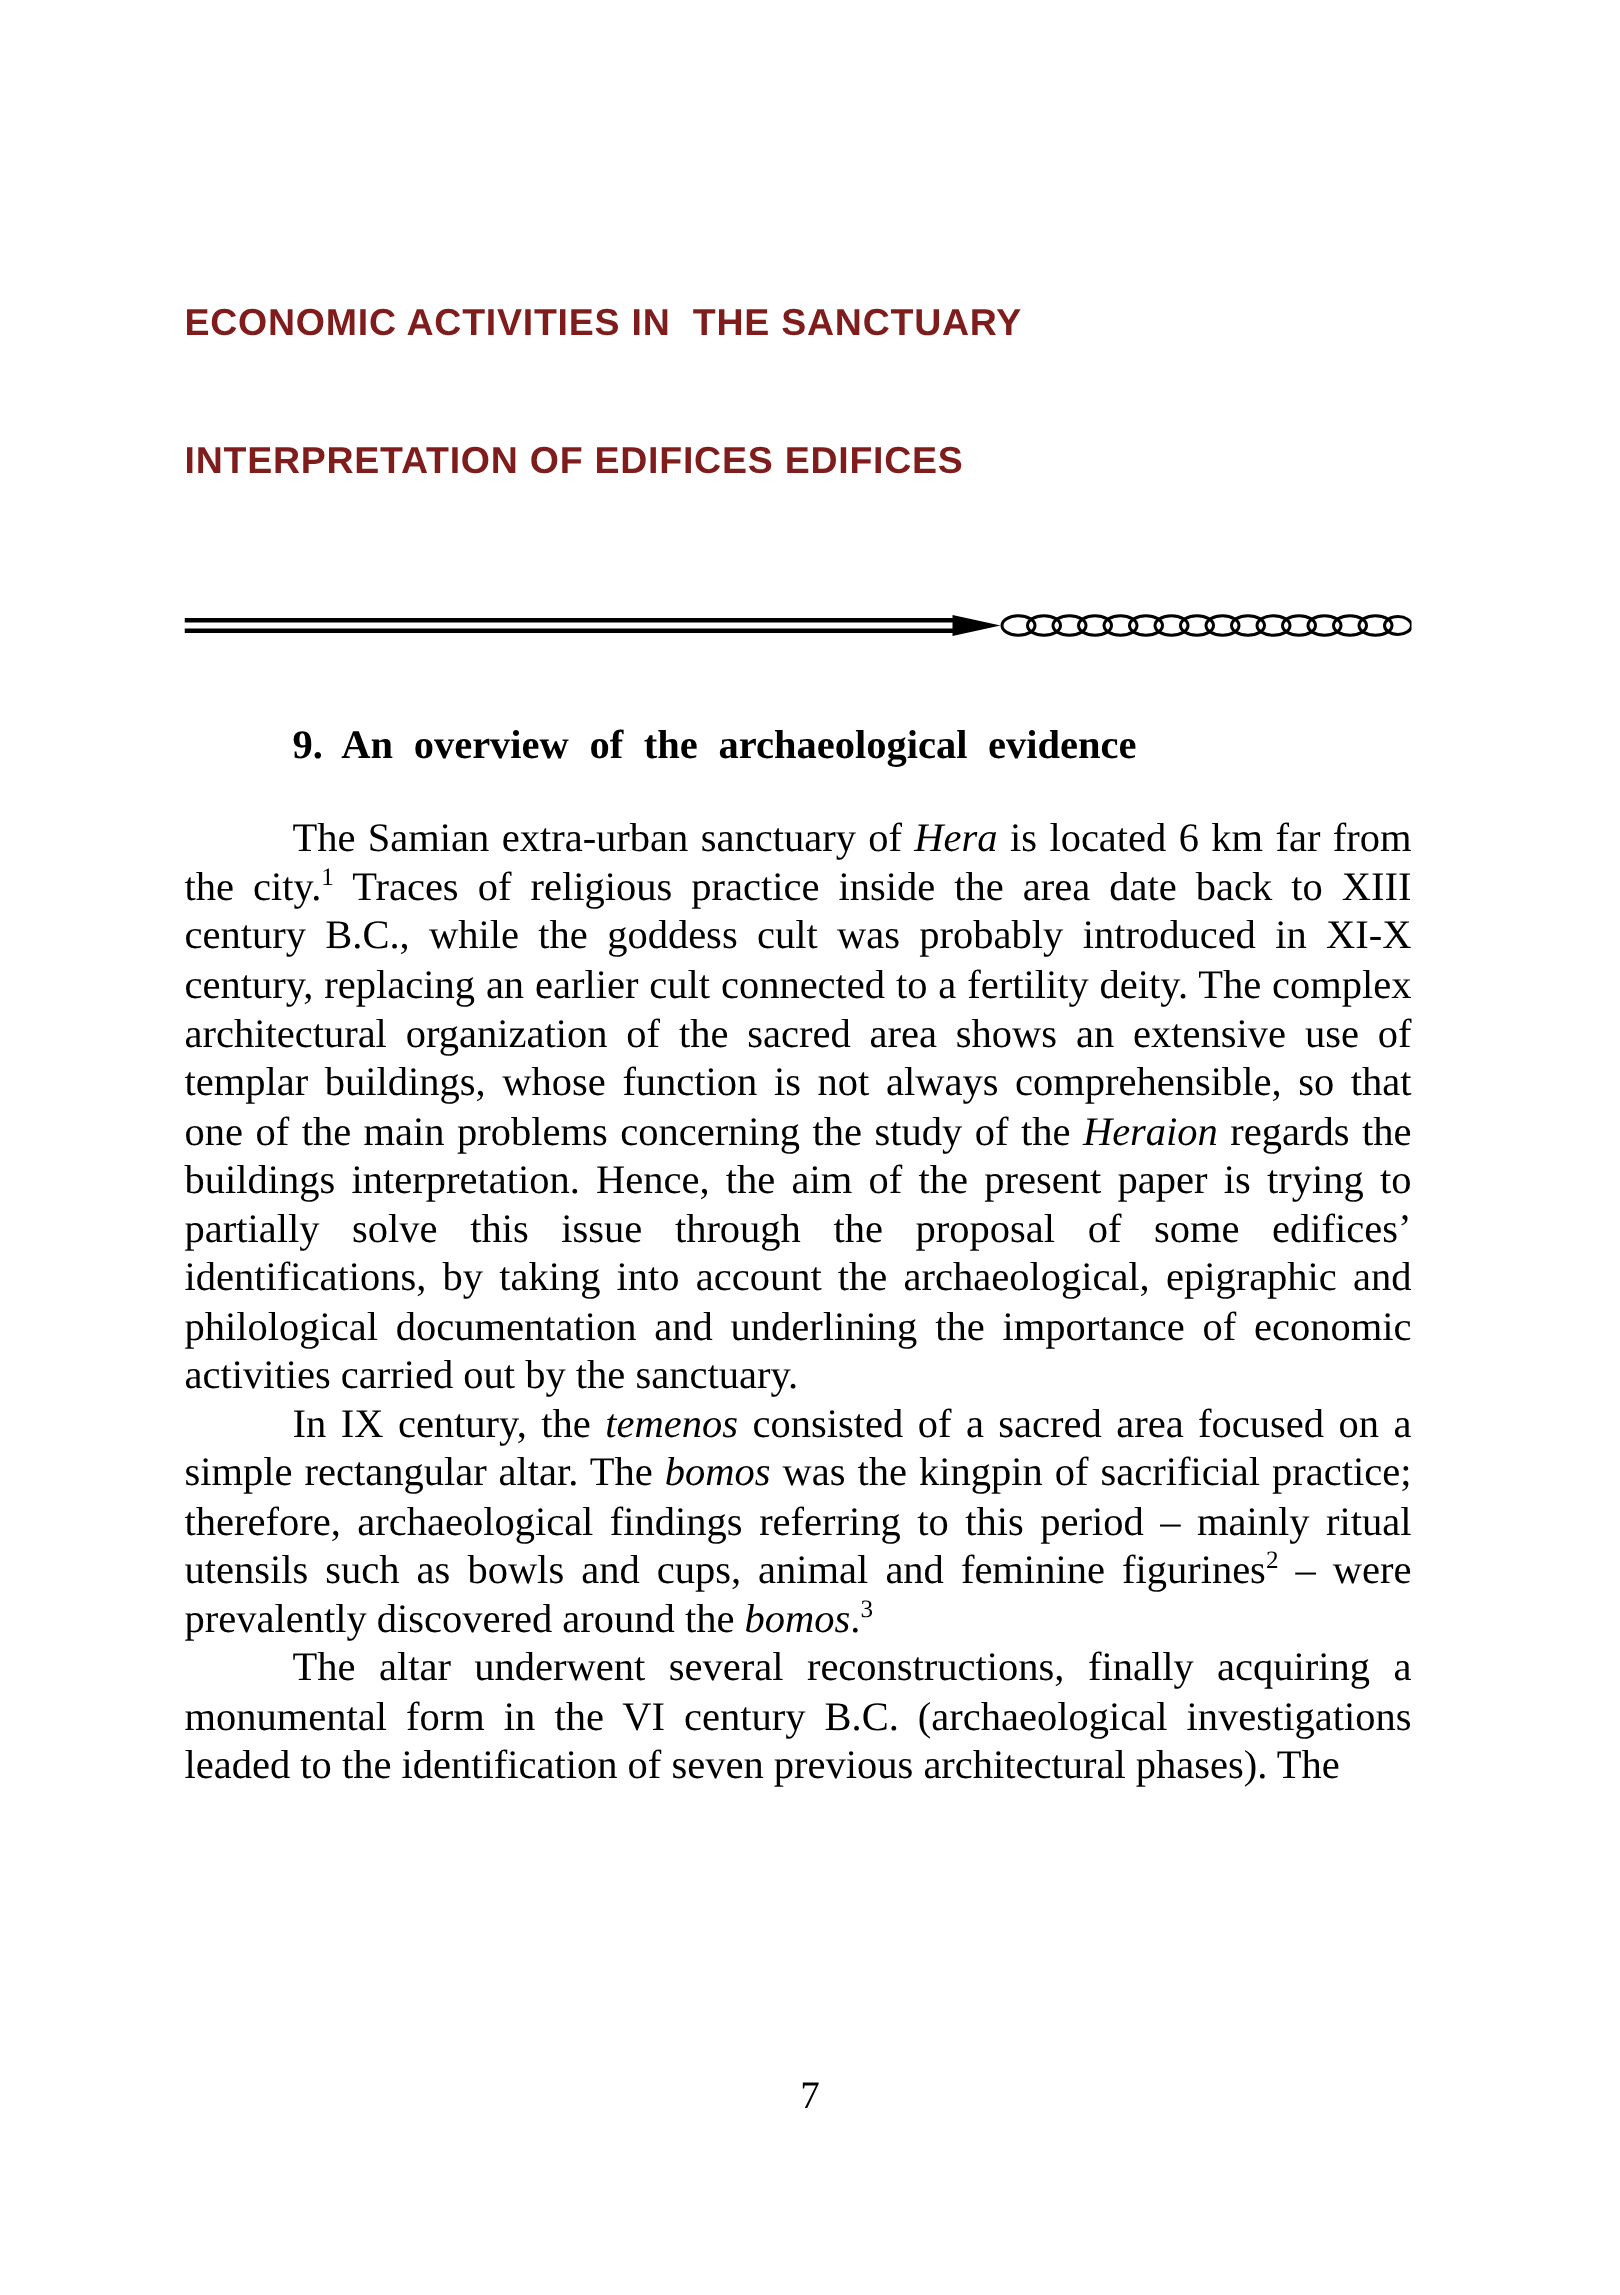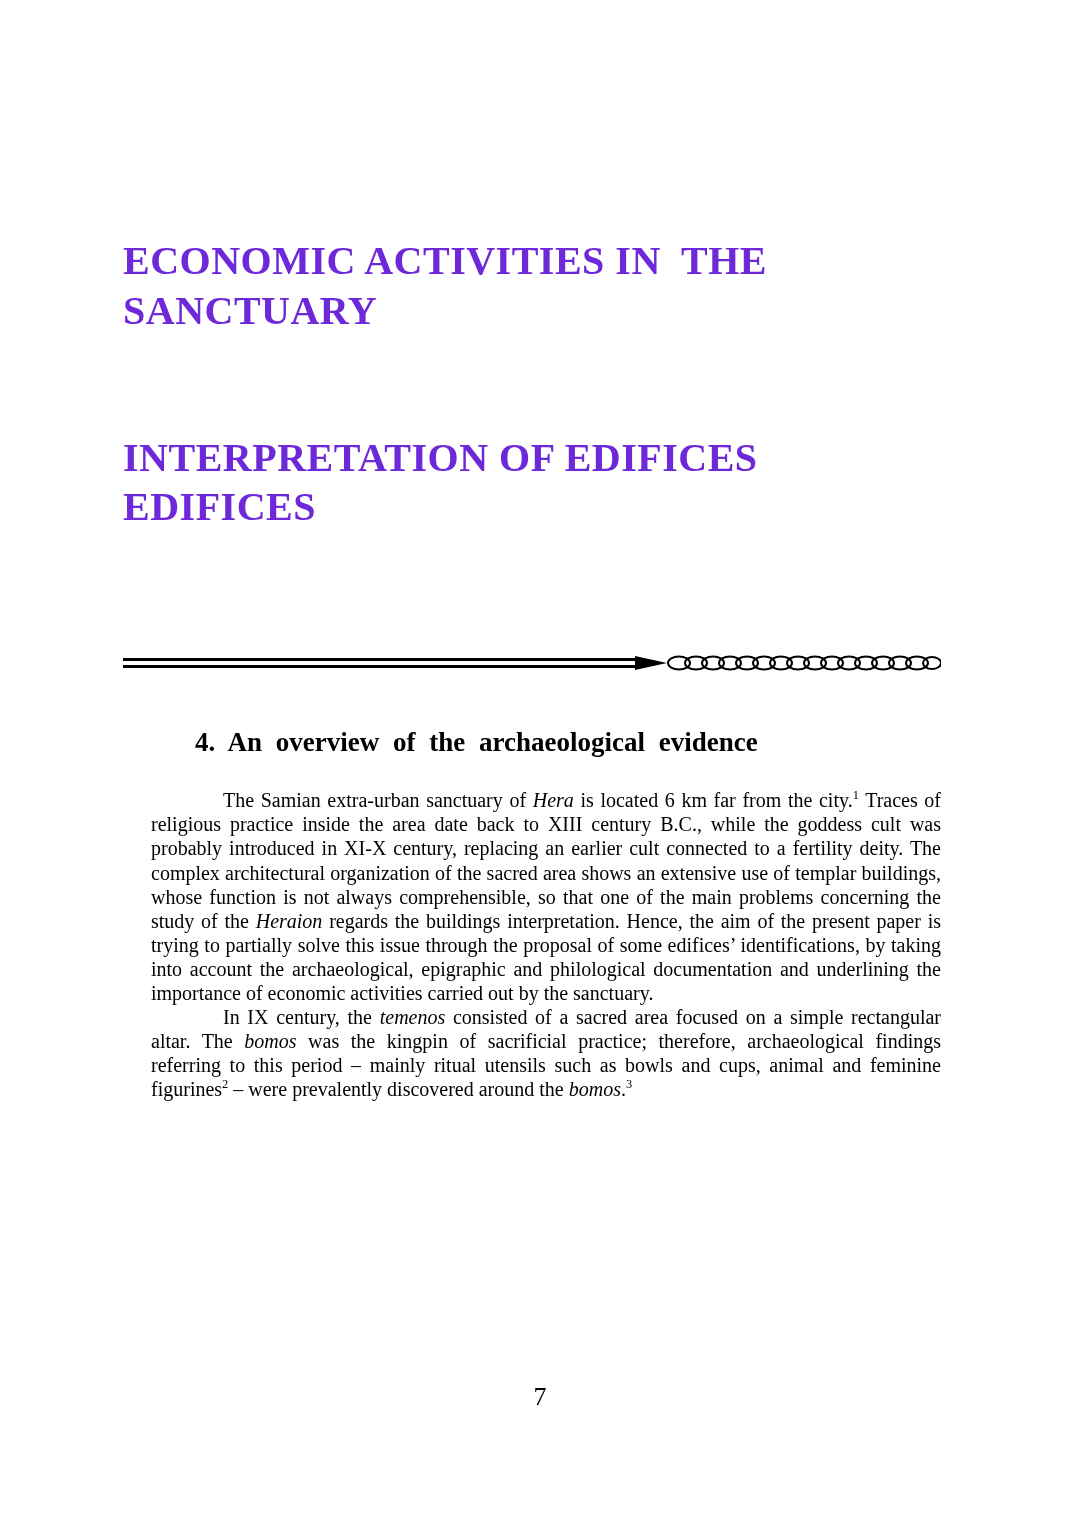--- a/index.html
+++ b/index.html
@@ -17,27 +17,27 @@
     box-sizing: border-box;
     overflow: hidden;
   }
   .content {
     position: absolute;
     left: 123px;
     top: 138px;
     width: 818px;
   }
   .title {
-    font-family: Liberation Serif, serif;
+    font-family: Liberation Sans, sans-serif;
     font-weight: bold;
-    font-size: 40px;
+    font-size: 25px;
     line-height: 1.23;
     letter-spacing: 0.5px;
     white-space: pre-wrap;
-    color: #6d28d9;
+    color: #7f1d1d;
   }
   .ornament-wrap {
     margin-top: 24px;
     height: 20px;
   }
   .author-block {
     margin-top: 42px;
     text-align: right;
     font-weight: bold;
     font-style: italic;
@@ -47,24 +47,23 @@
   .section-heading {
     margin-top: 52px;
     padding-left: 72px;
     font-weight: bold;
     font-size: 27px;
     word-spacing: 7px;
     line-height: 1.2;
   }
   .body-text {
     margin-top: 30px;
-    font-size: 20px;
+    font-size: 27px;
     line-height: 1.205;
     text-align: justify;
-    margin-left: 28px;
   }
   .body-text p {
     margin: 0;
     text-indent: 72px;
   }
   sup {
     font-size: 0.62em;
     line-height: 0;
     vertical-align: super;
   }
@@ -108,23 +107,24 @@
           <ellipse cx="743" cy="9" rx="11" ry="6.5"></ellipse>
           <ellipse cx="760" cy="9" rx="11" ry="6.5"></ellipse>
           <ellipse cx="777" cy="9" rx="11" ry="6.5"></ellipse>
           <ellipse cx="794" cy="9" rx="11" ry="6.5"></ellipse>
           <ellipse cx="809" cy="9" rx="9" ry="6"></ellipse>
         </g>
       </svg>
     </div>
 
 
-    <div class="section-heading">4. An overview of the archaeological evidence</div>
+    <div class="section-heading">9. An overview of the archaeological evidence</div>
 
     <div class="body-text">
       <p><span>The Samian extra-urban sanctuary of </span><i>Hera</i><span> is located 6 km far from the city.</span><sup>1</sup><span> Traces of religious practice inside the area date back to XIII century B.C., while the goddess cult was probably introduced in XI-X century, replacing an earlier cult connected to a fertility deity. The complex architectural organization of the sacred area shows an extensive use of templar buildings, whose function is not always comprehensible, so that one of the main problems concerning the study of the </span><i>Heraion</i><span> regards the buildings interpretation. Hence, the aim of the present paper is trying to partially solve this issue through the proposal of some edifices’ identifications, by taking into account the archaeological, epigraphic and philological documentation and underlining the importance of economic activities carried out by the sanctuary.</span></p>
       <p><span>In IX century, the </span><i>temenos</i><span> consisted of a sacred area focused on a simple rectangular altar. The </span><i>bomos</i><span> was the kingpin of sacrificial practice; therefore, archaeological findings referring to this period – mainly ritual utensils such as bowls and cups, animal and feminine figurines</span><sup>2</sup><span> – were prevalently discovered around the </span><i>bomos</i><span>.</span><sup>3</sup></p>
+      <p><span>The altar underwent several reconstructions, finally acquiring a monumental form in the VI century B.C. (archaeological investigations leaded to the identification of seven previous architectural phases). The</span></p>
     </div>
 
   </div>
 
   <div class="page-number">7</div>
 </div>
 
 </body></html>

